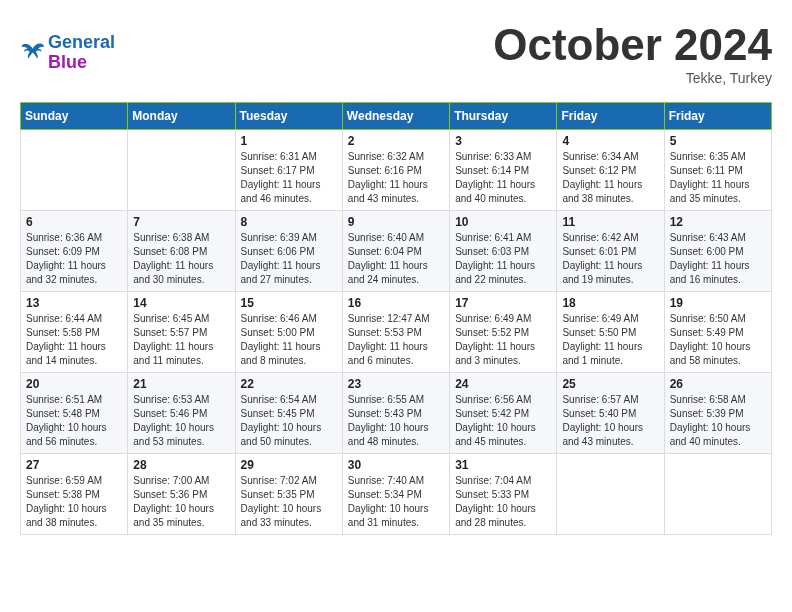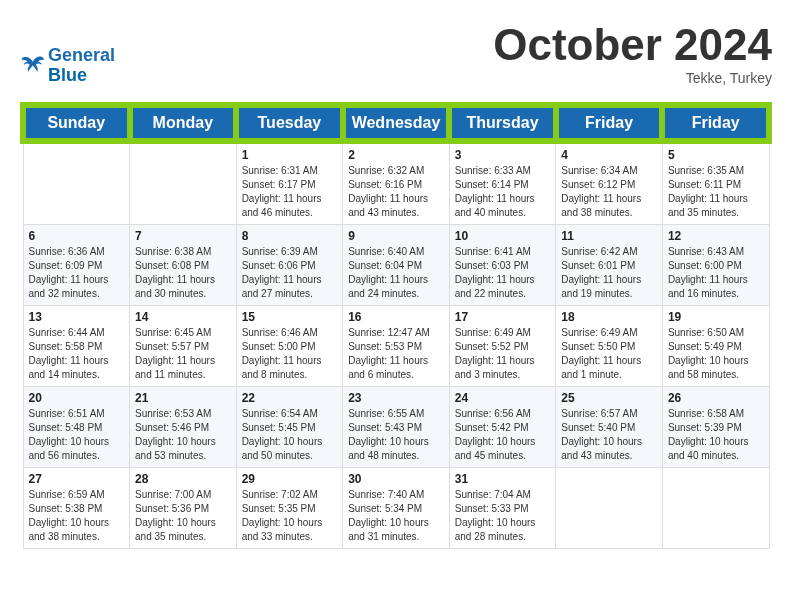--- a/index.html
+++ b/index.html
@@ -6,21 +6,21 @@
     body {
       font-family: Arial, sans-serif;
       background: #fff;
       width: 792px;
       min-height: 612px;
       padding: 20px;
     }
     .header {
       display: flex;
       justify-content: space-between;
-      align-items: flex-end;
+      align-items: center;
       margin-bottom: 16px;
     }
     .logo {
       display: flex;
       align-items: center;
       gap: 4px;
     }
     .logo-text {
       font-size: 18px;
       font-weight: bold;
@@ -48,23 +48,23 @@
     }
     .calendar {
       width: 100%;
       border-collapse: collapse;
       font-size: 10.5px;
     }
     .calendar th {
       background: #1a6ab1;
       color: #fff;
       padding: 6px 4px;
-      text-align: center;
-      font-size: 16px;
-      border: 6px solid #84cc16;
+      text-align: left;
+      font-size: 12px;
+      border: 1px solid #84cc16;
     }
     .calendar td {
       vertical-align: top;
       border: 1px solid #ddd;
       padding: 4px 5px;
       width: calc(100%/7);
       min-height: 80px;
       background: #fff;
     }
     .calendar tr:nth-child(even) td {
@@ -104,21 +104,21 @@
 <div class="header">
   <div class="logo">
     <div>
       
       <svg class="logo-bird" viewBox="0 0 30 26">
         <path d="M28,4 C24,2 18,5 16,10 C14,6 10,3 5,4 C3,4 1,6 2,8 C4,7 7,8 9,10 C6,10 4,12 5,14 C7,12 10,12 12,14 C10,17 9,20 10,23 C12,20 14,17 16,15 C18,17 20,20 22,23 C23,20 22,17 20,14 C22,12 25,12 27,14 C28,12 26,10 23,10 C25,8 28,7 30,8 C31,6 30,5 28,4Z" fill="#1a6ab1"></path>
       </svg>
     </div>
     <div class="logo-text">
       <div><span>General</span></div>
-      <div style="color:#0369a1;">Blue</div>
+      <div style="color:#a21caf;">Blue</div>
     </div>
   </div>
   <div class="title-block">
     <div class="month-title">October 2024</div>
     <div class="location">Tekke, Turkey</div>
   </div>
 </div>
 
 <table class="calendar">
   <thead>

